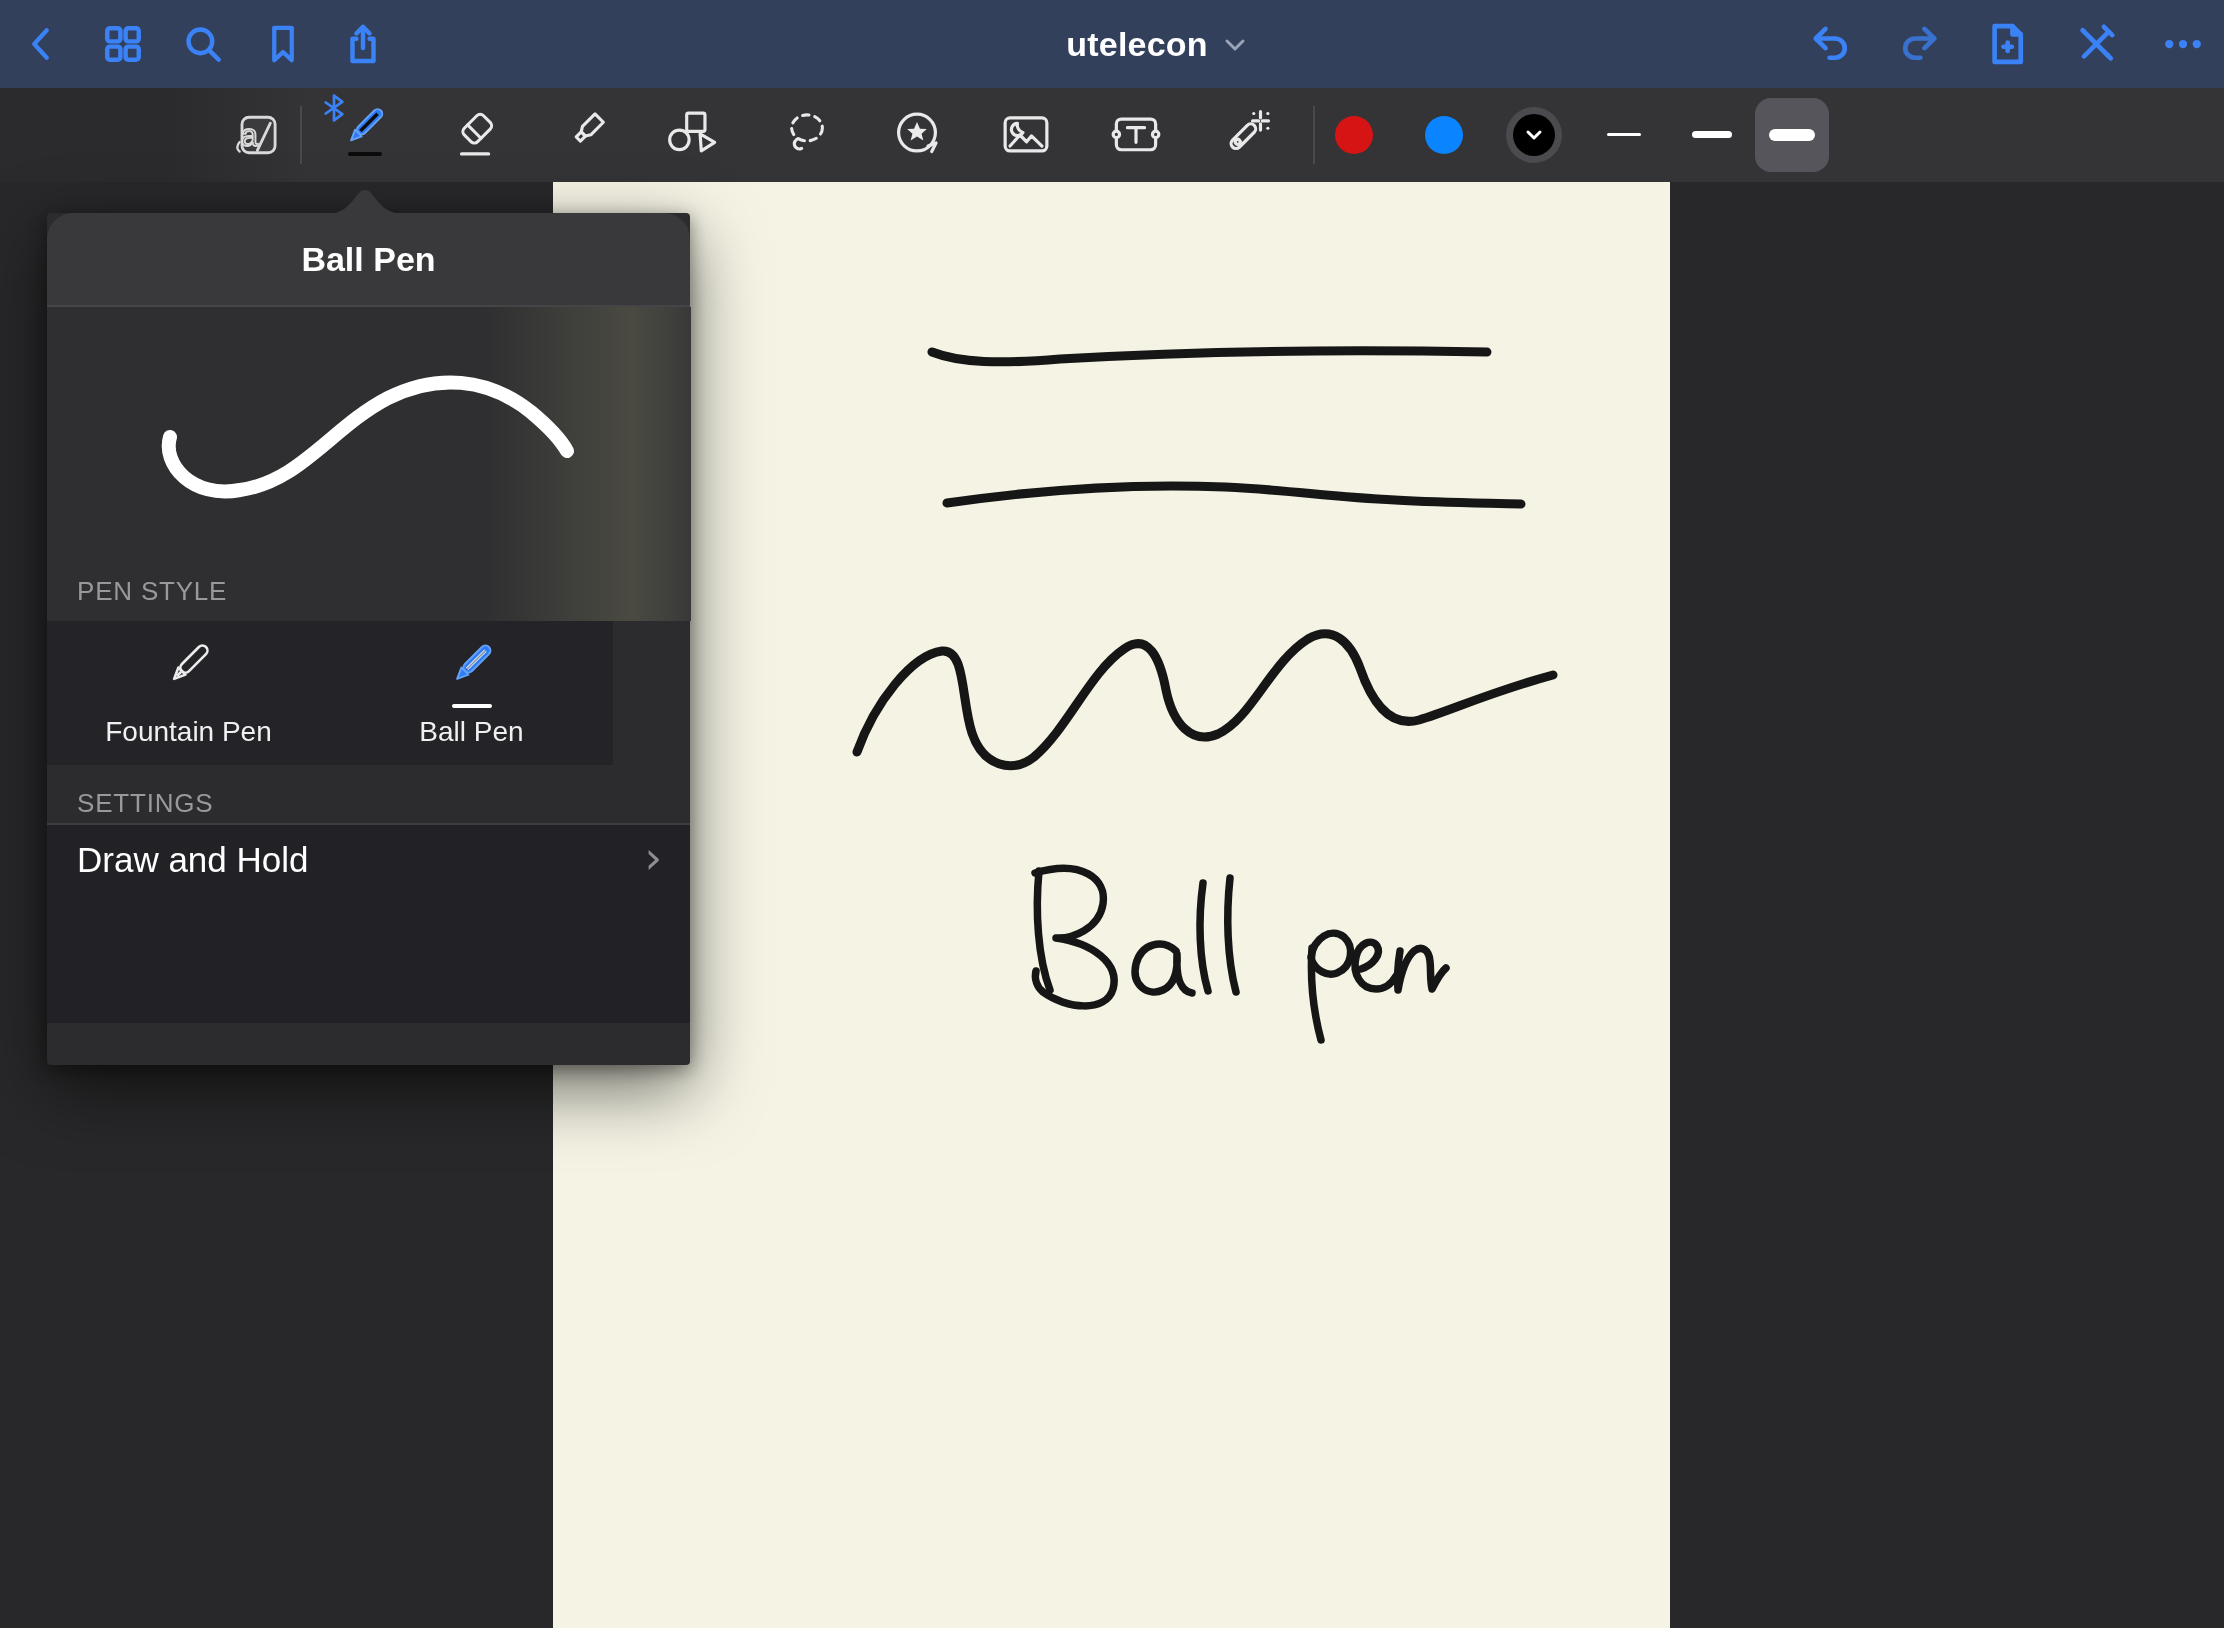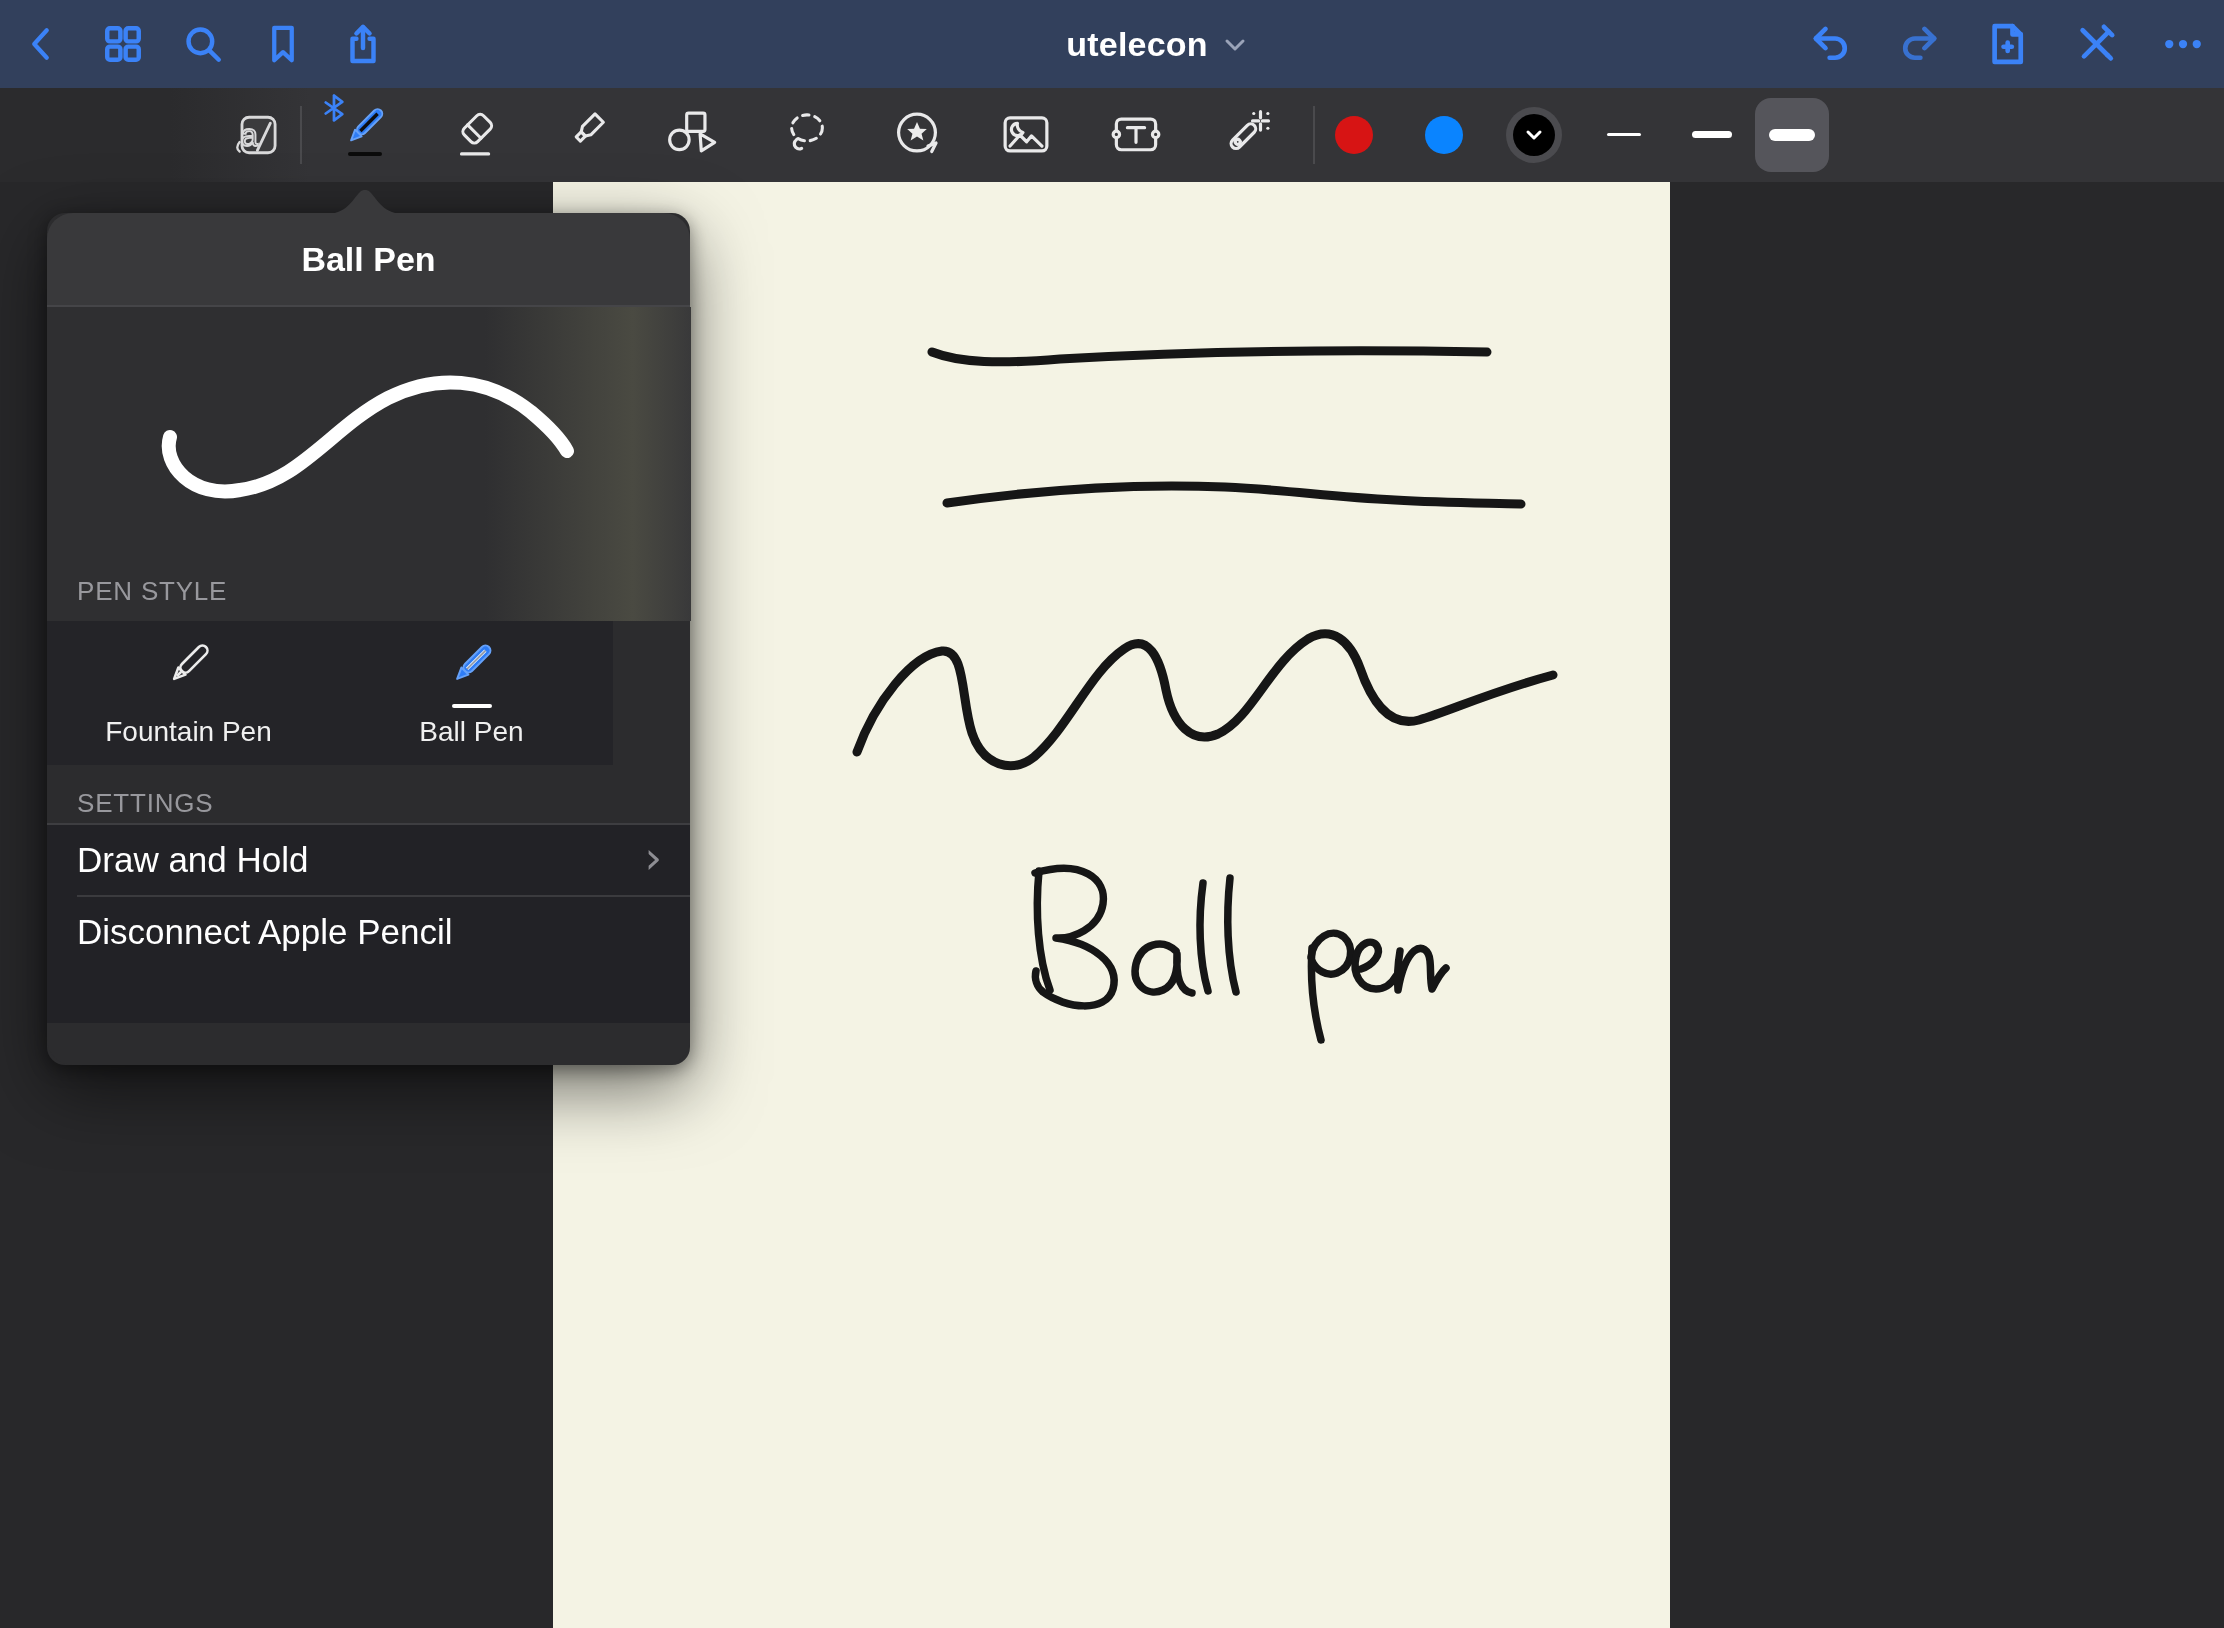--- a/index.html
+++ b/index.html
@@ -54,21 +54,21 @@
   
   .paper{
     position:absolute;left:553px;top:182px;width:1117px;height:1446px;
     background:var(--paper,#f4f3e4);
   }
   .paper svg{position:absolute;left:0;top:0;}
   .ink-path{fill:none;stroke:var(--ink,#161616);stroke-linecap:round;stroke-linejoin:round;}
   
   .popover{
     position:absolute;left:47px;top:213px;width:643px;height:852px;
-    border-radius:18px;background:#2c2c2e;
+    border-radius:4px;background:#2c2c2e;
     box-shadow:0 24px 70px rgba(0,0,0,.55), 0 4px 18px rgba(0,0,0,.4);
   }
   .popover-arrow{position:absolute;left:278px;top:-25px;width:80px;height:26px;}
   .pop-header{
     position:absolute;left:0;top:0;width:643px;height:94px;
     background:#39393b;border-radius:26px 26px 0 0;
     display:flex;align-items:center;justify-content:center;
     border-bottom:2px solid #454548;box-sizing:border-box;
   }
   .pop-title{color:#fff;font-size:34px;font-weight:700;}
@@ -420,21 +420,18 @@
 
     <div class="pop-gap">
       <div class="section-label">SETTINGS</div>
     </div>
 
     <div class="pop-rows">
       <div class="pop-row">
         <span>Draw and Hold</span>
         <span class="row-chevron">›</span>
       </div>
-      <div class="pop-row">
-        <span>Disconnect Apple Pencil</span>
-      </div>
     </div>
 
     <div class="pop-footer"></div>
   </div>
 
 </div>
 
 </body></html>

